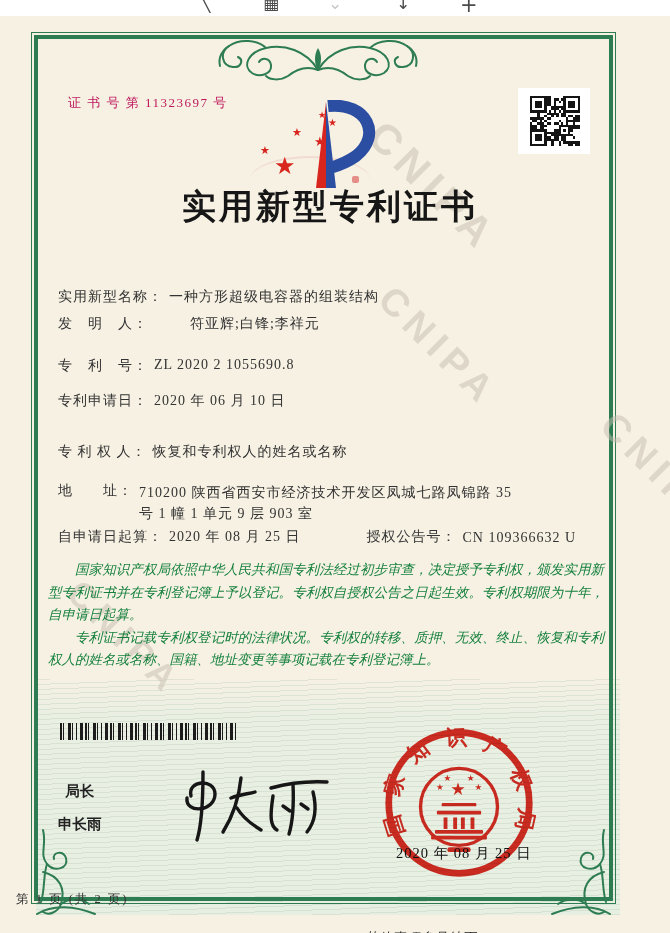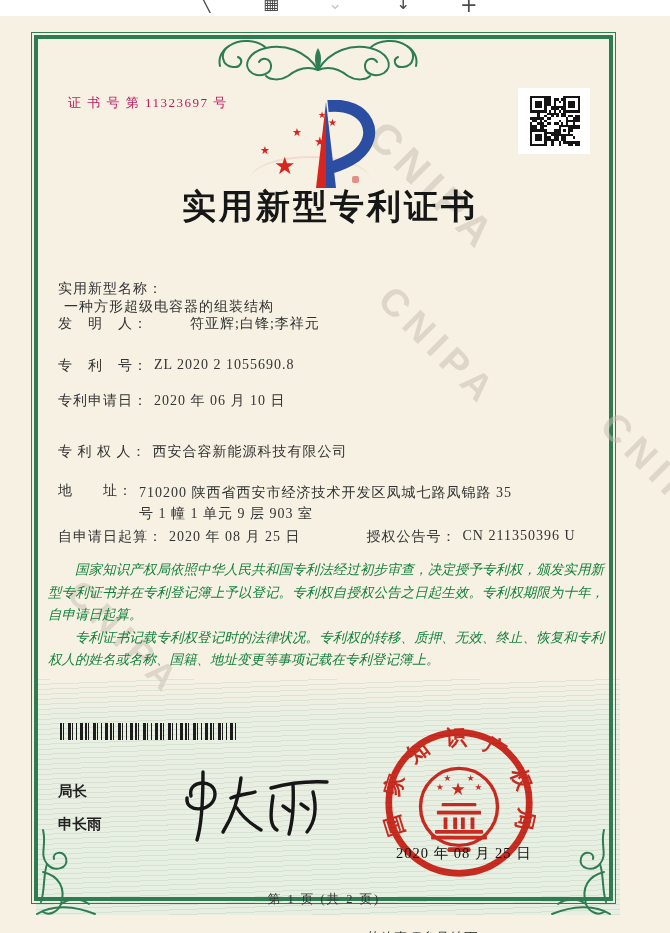--- a/index.html
+++ b/index.html
@@ -48,56 +48,56 @@
   .qr-patch{position:absolute;left:518px;top:72px;width:72px;height:66px;background:#ffffff;z-index:4;}
   .qr{position:absolute;left:12px;top:8px;width:50px;height:50px;}
   .doc-title{position:absolute;left:0px;top:168px;width:660px;text-align:center;
       font-size:34px;font-weight:700;letter-spacing:3px;color:#161616;z-index:4;}
 
   
   .field{position:absolute;left:58px;z-index:4;font-size:14px;color:#333;
       letter-spacing:1px;display:flex;}
   .field .lbl{white-space:pre;flex:none;}
   .field .val{margin-left:6px;}
-  .f-name{top:264px;flex-direction:column;} .f-inv{top:299px;gap:36px;} .f-pat{top:341px;}
+  .f-name{top:272px;} .f-inv{top:299px;gap:36px;} .f-pat{top:341px;}
   .f-file{top:376px;} .f-owner{top:427px;}
   .f-addr{top:466px;justify-content:flex-end;} .f-addr .val{width:384px;line-height:21px;}
-  .f-grant{top:512px;} .f-grant .pair2{margin-left:66px;display:flex;}
+  .f-grant{top:512px;} .f-grant .pair2{margin-left:66px;display:flex;align-items:flex-end;}
 
   
   .paras{position:absolute;left:48px;top:543px;width:556px;z-index:4;
       font-size:13.5px;line-height:22.5px;color:#15803d;text-align:justify;
       font-style:italic;}
   .paras p{margin:0;text-indent:2em;}
 
   
   .barcode{position:absolute;left:60px;top:707px;width:176px;height:17px;z-index:4;
     background:repeating-linear-gradient(90deg,
       #1c1c1c 0 2px, transparent 2px 3px,
       #1c1c1c 3px 4px, transparent 4px 8px,
       #1c1c1c 8px 11px, transparent 11px 12px,
       #1c1c1c 12px 13px, transparent 13px 16px,
       #1c1c1c 16px 17px, transparent 17px 20px,
       #1c1c1c 20px 23px, transparent 23px 25px);}
 
   
   .director{position:absolute;left:58px;top:766px;z-index:4;
       font-family:"Liberation Sans","DejaVu Sans",sans-serif;
-      font-size:14.5px;font-weight:700;color:#222;}
+      font-size:14.5px;font-weight:700;color:#222;text-align:center;}
   .director .dn{margin-top:14px;}
   .signature{position:absolute;left:168px;top:750px;width:170px;height:78px;z-index:4;}
 
   
   .seal{position:absolute;left:382px;top:710px;width:154px;height:154px;z-index:5;
       mix-blend-mode:multiply;opacity:0.95;}
   .seal-date{position:absolute;left:396px;top:828px;z-index:6;font-size:14.5px;
       color:#111;letter-spacing:1px;white-space:nowrap;}
 
   
-  .page-footer{position:absolute;left:16px;top:875px;width:616px;text-align:center;
+  .page-footer{position:absolute;left:16px;top:875px;width:616px;
       font-size:12.5px;color:#333;letter-spacing:2px;z-index:4;}
   .cont-note{position:absolute;left:364px;top:913px;font-size:13px;color:#222;
       letter-spacing:1px;z-index:4;font-style:italic;}
 
   
   .security-arc{position:absolute;left:250px;top:140px;width:120px;height:46px;z-index:3;
       border-top:2px solid rgba(228,140,140,0.22);border-radius:50%;}
   .security-dot{position:absolute;left:352px;top:160px;width:7px;height:7px;z-index:3;
       background:rgba(215,60,60,0.55);border-radius:2px;}
 </style>
@@ -454,32 +454,32 @@
     <div class="field f-pat">
       <span class="lbl">专　利　号：</span>
       <span class="val">ZL 2020 2 1055690.8</span>
     </div>
     <div class="field f-file">
       <span class="lbl">专利申请日：</span>
       <span class="val">2020 年 06 月 10 日</span>
     </div>
     <div class="field f-owner">
       <span class="lbl">专 利 权 人：</span>
-      <span class="val">西安合容新能源科技有限公司</span>
+      <span class="val">恢复和专利权人的姓名或名称</span>
     </div>
     <div class="field f-addr">
       <span class="lbl">地　　址：</span>
       <span class="val">710200 陕西省西安市经济技术开发区凤城七路凤锦路 35 号 1 幢 1 单元 9 层 903 室</span>
     </div>
     <div class="field f-grant">
       <span class="lbl">自申请日起算：</span>
       <span class="val">2020 年 08 月 25 日</span>
       <span class="pair2">
         <span class="lbl">授权公告号：</span>
-        <span class="val">CN 211350396 U</span>
+        <span class="val">CN 109366632 U</span>
       </span>
     </div>
 
     <div class="paras">
       <p>国家知识产权局依照中华人民共和国专利法经过初步审查，决定授予专利权，颁发实用新型专利证书并在专利登记簿上予以登记。专利权自授权公告之日起生效。专利权期限为十年，自申请日起算。</p>
       <p>专利证书记载专利权登记时的法律状况。专利权的转移、质押、无效、终止、恢复和专利权人的姓名或名称、国籍、地址变更等事项记载在专利登记簿上。</p>
     </div>
 
     <div class="barcode"></div>
 

